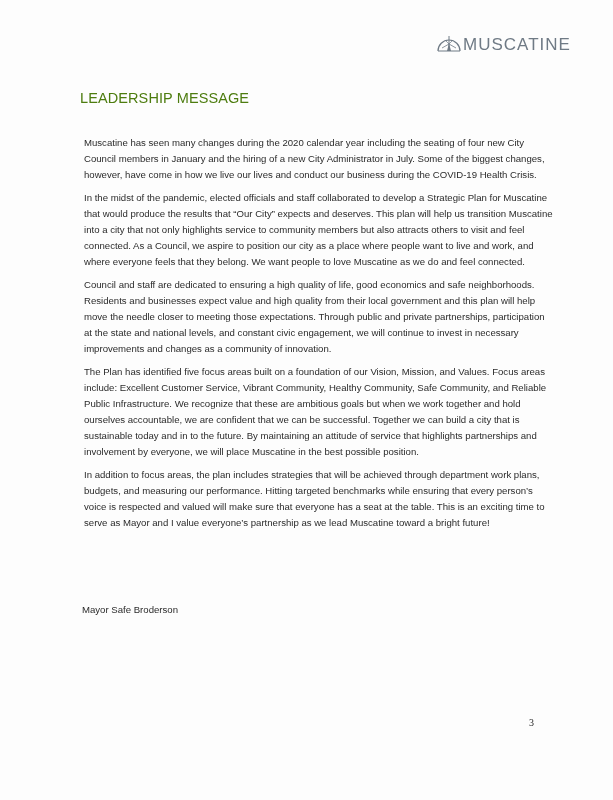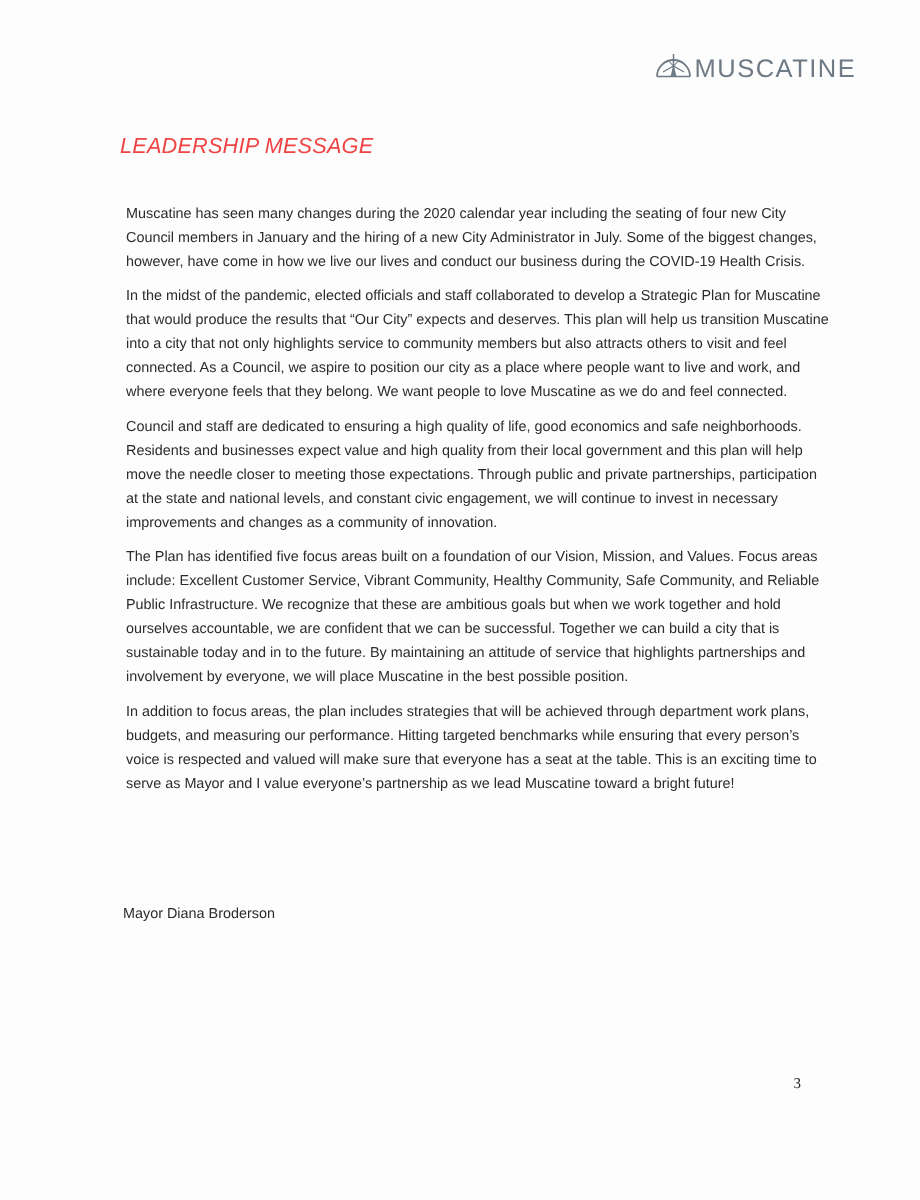--- a/index.html
+++ b/index.html
@@ -15,22 +15,22 @@
     position: absolute; left: 437px; top: 34px;
     display: flex; align-items: center; text-align: center;
   }
   .logo svg { width: 24px; height: 18px; margin-right: 2px; }
   .logo-text {
     font-size: 17px; letter-spacing: 1px; color: #6f7a85;
     font-family: "Liberation Sans", sans-serif;
   }
   .title {
     position: absolute; left: 80px; top: 90px;
-    font-size: 14.5px; color: #ef4444; letter-spacing: 0.1px;
-    margin: 0; font-weight: normal; font-style: italic;
+    font-size: 14.5px; color: #4d7c0f; letter-spacing: 0.1px;
+    margin: 0; font-weight: normal;
   }
   .body-text {
     position: absolute; left: 84px; top: 135px; width: 470px;
   }
   .para {
     font-size: 9.6px; line-height: 15.9px; margin: 0 0 7.5px 0;
     color: #2b2b2b; white-space: normal;
   }
   .sig {
     position: absolute; left: 82px; top: 604px;
@@ -64,15 +64,15 @@
 <h1 class="title">LEADERSHIP MESSAGE</h1>
 
 <div class="body-text">
   <p class="para">Muscatine has seen many changes during the 2020 calendar year including the seating of four new City Council members in January and the hiring of a new City Administrator in July.  Some of the biggest changes, however, have come in how we live our lives and conduct our business during the COVID-19 Health Crisis.</p>
   <p class="para">In the midst of the pandemic, elected officials and staff collaborated to develop a Strategic Plan for Muscatine that would produce the results that “Our City” expects and deserves.  This plan will help us transition Muscatine into a city that not only highlights service to community members but also attracts others to visit and feel connected. As a Council, we aspire to position our city as a place where people want to live and work, and where everyone feels that they belong. We want people to love Muscatine as we do and feel connected.</p>
   <p class="para">Council and staff are dedicated to ensuring a high quality of life, good economics and safe neighborhoods.  Residents and businesses expect value and high quality from their local government and this plan will help move the needle closer to meeting those expectations. Through public and private partnerships, participation at the state and national levels, and constant civic engagement, we will continue to invest in necessary improvements and changes as a community of innovation.</p>
   <p class="para">The Plan has identified five focus areas built on a foundation of our Vision, Mission, and Values.  Focus areas include:  Excellent Customer Service, Vibrant Community, Healthy Community, Safe Community, and Reliable Public Infrastructure.  We recognize that these are ambitious goals but when we work together and hold ourselves accountable, we are confident that we can be successful. Together we can build a city that is sustainable today and in to the future. By maintaining an attitude of service that highlights partnerships and involvement by everyone, we will place Muscatine in the best possible position.</p>
   <p class="para">In addition to focus areas, the plan includes strategies that will be achieved through department work plans, budgets, and measuring our performance.  Hitting targeted benchmarks while ensuring that every person’s voice is respected and valued will make sure that everyone has a seat at the table.  This is an exciting time to serve as Mayor and I value everyone’s partnership as we lead Muscatine toward a bright future!</p>
 </div>
 
-<div class="sig">Mayor Diana Broderson</div>
+<div class="sig">Mayor Safe Broderson</div>
 
 <div class="page-num">3</div>
 
 </body></html>

